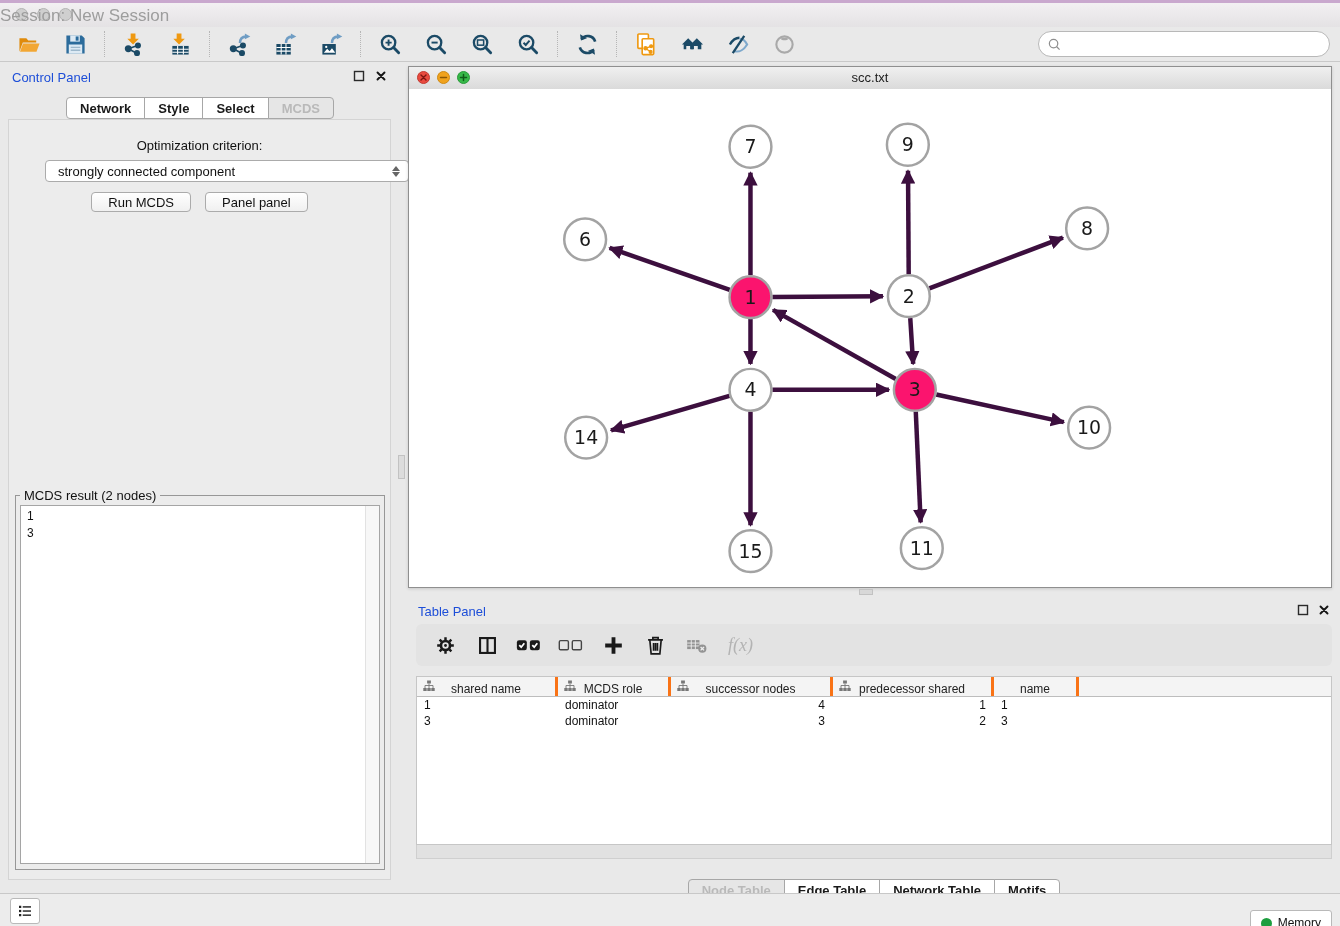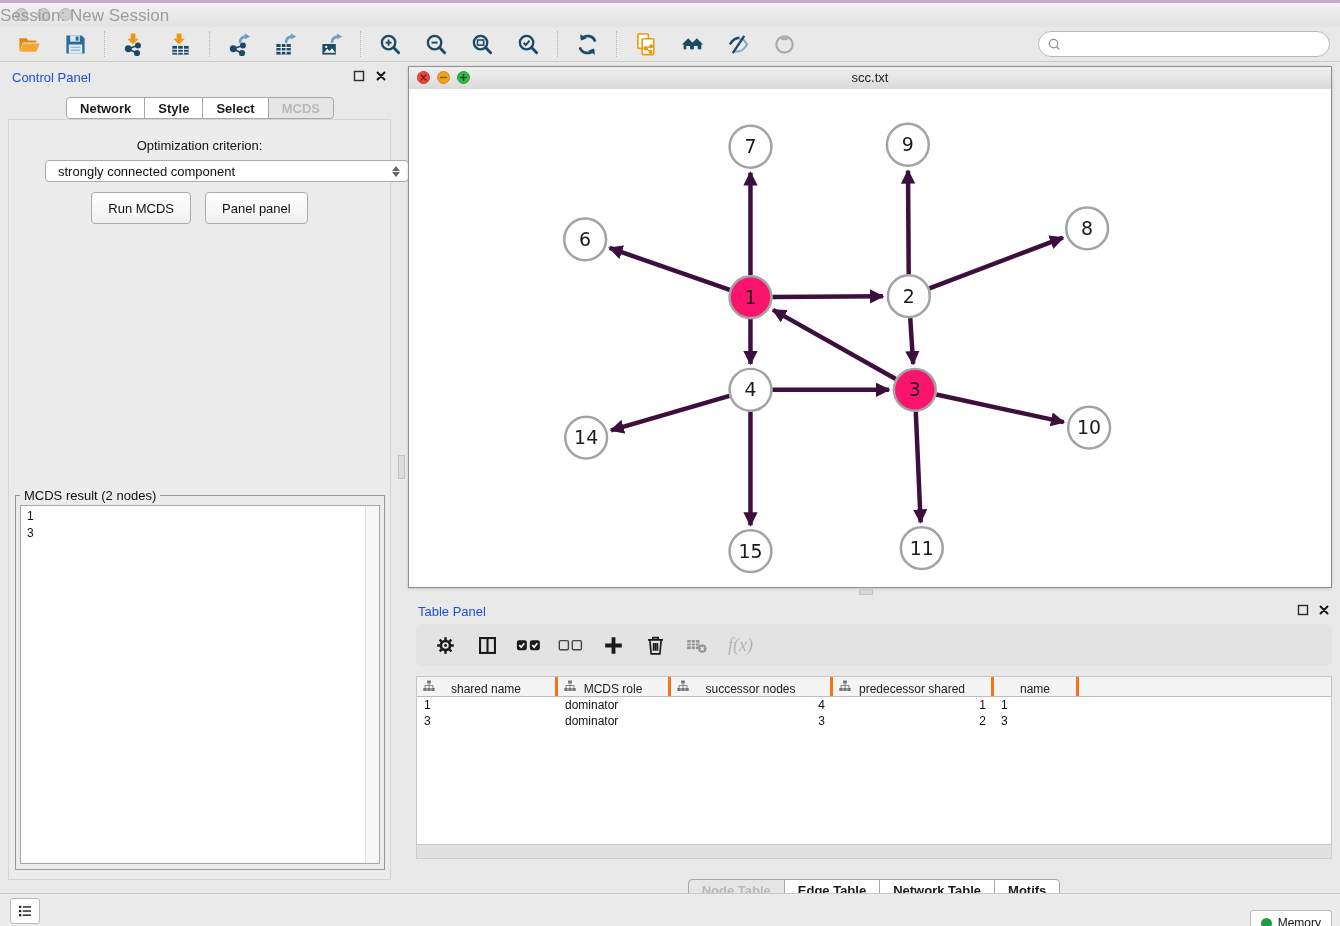--- a/index.html
+++ b/index.html
@@ -43,21 +43,21 @@
   .seg-active{background:#e6e6e6;color:#b9b9b9;}
   #ctrl-content{position:absolute;left:8px;top:57px;width:383px;height:761px;background:#ececec;
     border:1px solid #d4d4d4;box-sizing:border-box;}
   #opt-label{position:absolute;left:0;top:18px;width:100%;text-align:center;font-size:13px;color:#111;}
   #criterion-select{position:absolute;left:36px;top:40px;width:364px;height:22px;background:#ffffff;
     border:1px solid #ababab;border-radius:4px;box-sizing:border-box;display:flex;align-items:center;cursor:default;}
   #criterion-select .sel-text{flex:1;font-size:13px;color:#111;padding-left:12px;}
   #criterion-select .sel-arrows{width:16px;display:flex;flex-direction:column;align-items:center;gap:1px;margin-right:4px;}
   #criterion-select .sel-arrows svg{width:8px;height:5px;}
   #ctrl-buttons{position:absolute;left:0;top:72px;width:100%;display:flex;justify-content:center;gap:14px;}
-  .mac-btn{height:32px;padding:0 16px;background:linear-gradient(#ffffff,#f0f0f0);
+  .mac-btn{height:20px;padding:0 16px;background:linear-gradient(#ffffff,#f0f0f0);
     border:1px solid #ababab;border-radius:4px;font-size:13px;color:#111;
     font-family:"Liberation Sans","DejaVu Sans",sans-serif;cursor:default;}
   #result-fieldset{position:absolute;left:6px;top:368px;width:370px;height:382px;
     border:1px solid #979797;margin:0;padding:0;box-sizing:border-box;background:#ececec;}
   #result-fieldset legend{margin-left:4px;padding:0 4px;font-size:13px;color:#111;}
   #result-inner{position:absolute;left:4px;right:4px;top:2px;bottom:5px;background:#ffffff;
     border:1px solid #a5a5a5;}
   #result-text{position:absolute;left:6px;top:2px;font-size:12px;line-height:17px;color:#111;white-space:pre;}
   #result-scroll{position:absolute;right:0;top:0;bottom:0;width:13px;background:#f7f7f7;border-left:1px solid #e2e2e2;}
 

